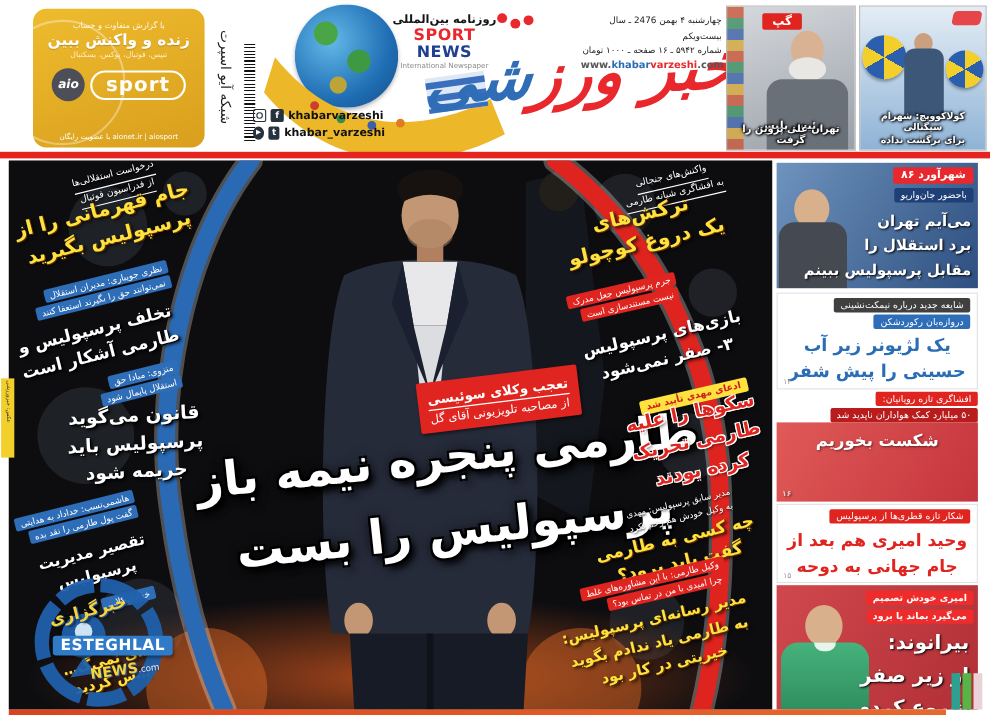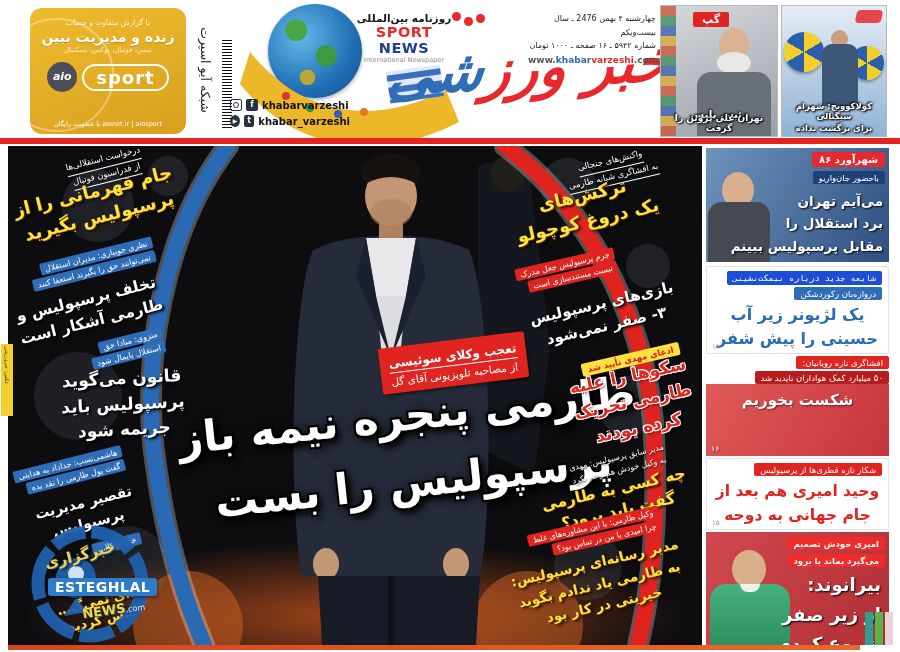--- a/index.html
+++ b/index.html
@@ -43,21 +43,21 @@
   .handle{font-size:10px;font-weight:bold;color:#111;}
   .issue{left:528px;top:12px;width:128px;font-size:8px;color:#222;direction:rtl;text-align:right;line-height:1.7;}
   .issue .url{direction:ltr;font-weight:bold;font-size:9px;}
   .card{border:1px solid #b9b9b9;overflow:hidden;}
   .card1{left:660px;top:5px;width:118px;height:132px;background:linear-gradient(160deg,#d6d9dd,#9aa0a8);}
   .c1strip{left:0;top:0;width:15px;height:132px;background:repeating-linear-gradient(180deg,#c9563a 0 10px,#3d8f63 10px 20px,#3e62a8 20px 30px,#d8a93c 30px 40px);opacity:.8;}
   .c1head{left:58px;top:22px;width:30px;height:34px;border-radius:50%;background:#d8b292;}
   .c1beard{left:56px;top:46px;width:34px;height:22px;border-radius:50%;background:#e9e7e3;}
   .c1body{left:36px;top:66px;width:74px;height:66px;border-radius:14px 14px 0 0;background:#6a7077;}
   .c1tag{left:32px;top:6px;background:#e0241f;color:#fff;font-weight:bold;font-size:11px;padding:1px 9px;border-radius:2px;}
-  .card2{left:781px;top:5px;width:106px;height:132px;background:linear-gradient(180deg,#e4edf5,#8fb3d6);}
+  .card2{left:781px;top:5px;width:116px;height:132px;background:linear-gradient(180deg,#e4edf5,#8fb3d6);}
   .vb{border-radius:50%;background:conic-gradient(#f2cf2b 0 60deg,#2b5fae 60deg 120deg,#f2cf2b 120deg 180deg,#2b5fae 180deg 240deg,#f2cf2b 240deg 300deg,#2b5fae 300deg);box-shadow:0 2px 3px rgba(0,0,0,.35);}
   .c2man{left:40px;top:38px;width:36px;height:62px;border-radius:10px 10px 0 0;background:#3c5777;}
   .c2head{left:49px;top:24px;width:17px;height:18px;border-radius:50%;background:#caa07e;}
   .c2logo{right:4px;top:4px;width:26px;height:13px;border-radius:4px;background:#e8282c;opacity:.85;transform:skewX(-12deg);}
   .cap{position:absolute;width:100%;text-align:center;color:#fff;font-weight:bold;direction:rtl;
     text-shadow:0 0 3px #000,1px 1px 2px #000,-1px -1px 2px #000;}
   .sep{left:0;top:138px;width:900px;height:6px;background:#e5231f;}
   
   .photo{left:8px;top:146px;width:694px;height:499px;background:#0c0c0e;}
   .credit{left:1px;top:344px;width:12px;height:72px;background:#f2cf2b;z-index:4;}
@@ -110,21 +110,21 @@
   .cornerbars{left:865px;top:612px;display:flex;gap:2px;}
   .cornerbars i{display:block;width:8px;height:33px;}
 </style>
 </head>
 <body>
 
 <div class="page">
 
   <div class="abs adbox">
     <div class="ad-l1">با گزارش متفاوت و حساب</div>
-    <div class="ad-l2">زنده و مدیریت ببین</div>
+    <div class="ad-l2">زنده و واکنش ببین</div>
     <div class="ad-l3">تنیس، فوتبال، بوکس، بسکتبال</div>
     <div class="ad-logo">
       <span class="aio">aio</span>
       <span class="sportw">sport</span>
     </div>
     <div class="ad-f">با عضویت رایگان  aionet.ir | aiosport</div>
   </div>
   <div class="abs vlabel fa">شبکه آیو اسپرت</div>
   <div class="abs barcode"></div>
 
@@ -358,21 +358,21 @@
     <div class="sbtag" style="right:4px;top:4px;background:#e8282c;font-size:10px;padding:2px 7px;">شهرآورد ۸۶</div>
     <div class="sbtag" style="right:4px;top:23px;background:#1f3f77;font-size:8.5px;padding:1.5px 6px;font-weight:normal;">باحضور جان‌واریو</div>
     <div class="head">
       <div>می‌آیم تهران</div>
       <div>برد استقلال را</div>
       <div>مقابل پرسپولیس ببینم</div>
     </div>
   </div>
 
   <div class="abs sb sbwhite" style="top:266px;height:88px;">
-    <span class="minitag" style="background:#1d4ed8;font-family:Liberation Mono, monospace;">شایعه جدید درباره نیمکت‌نشینی</span>
+    <span class="minitag" style="background:#404040;">شایعه جدید درباره نیمکت‌نشینی</span>
     <span class="minitag" style="background:#2e6db8;">دروازه‌بان رکوردشکن</span>
     <div class="blue-h">
       <div>یک لژیونر زیر آب</div>
       <div>حسینی را پیش شفر زد!</div>
     </div>
     <span class="pnum">۱۴</span>
   </div>
 
   <div class="abs sb" style="top:356px;direction:rtl;text-align:right;">
     <span class="minitag" style="background:#e0241f;">افشاگری تازه رویانیان:</span>

